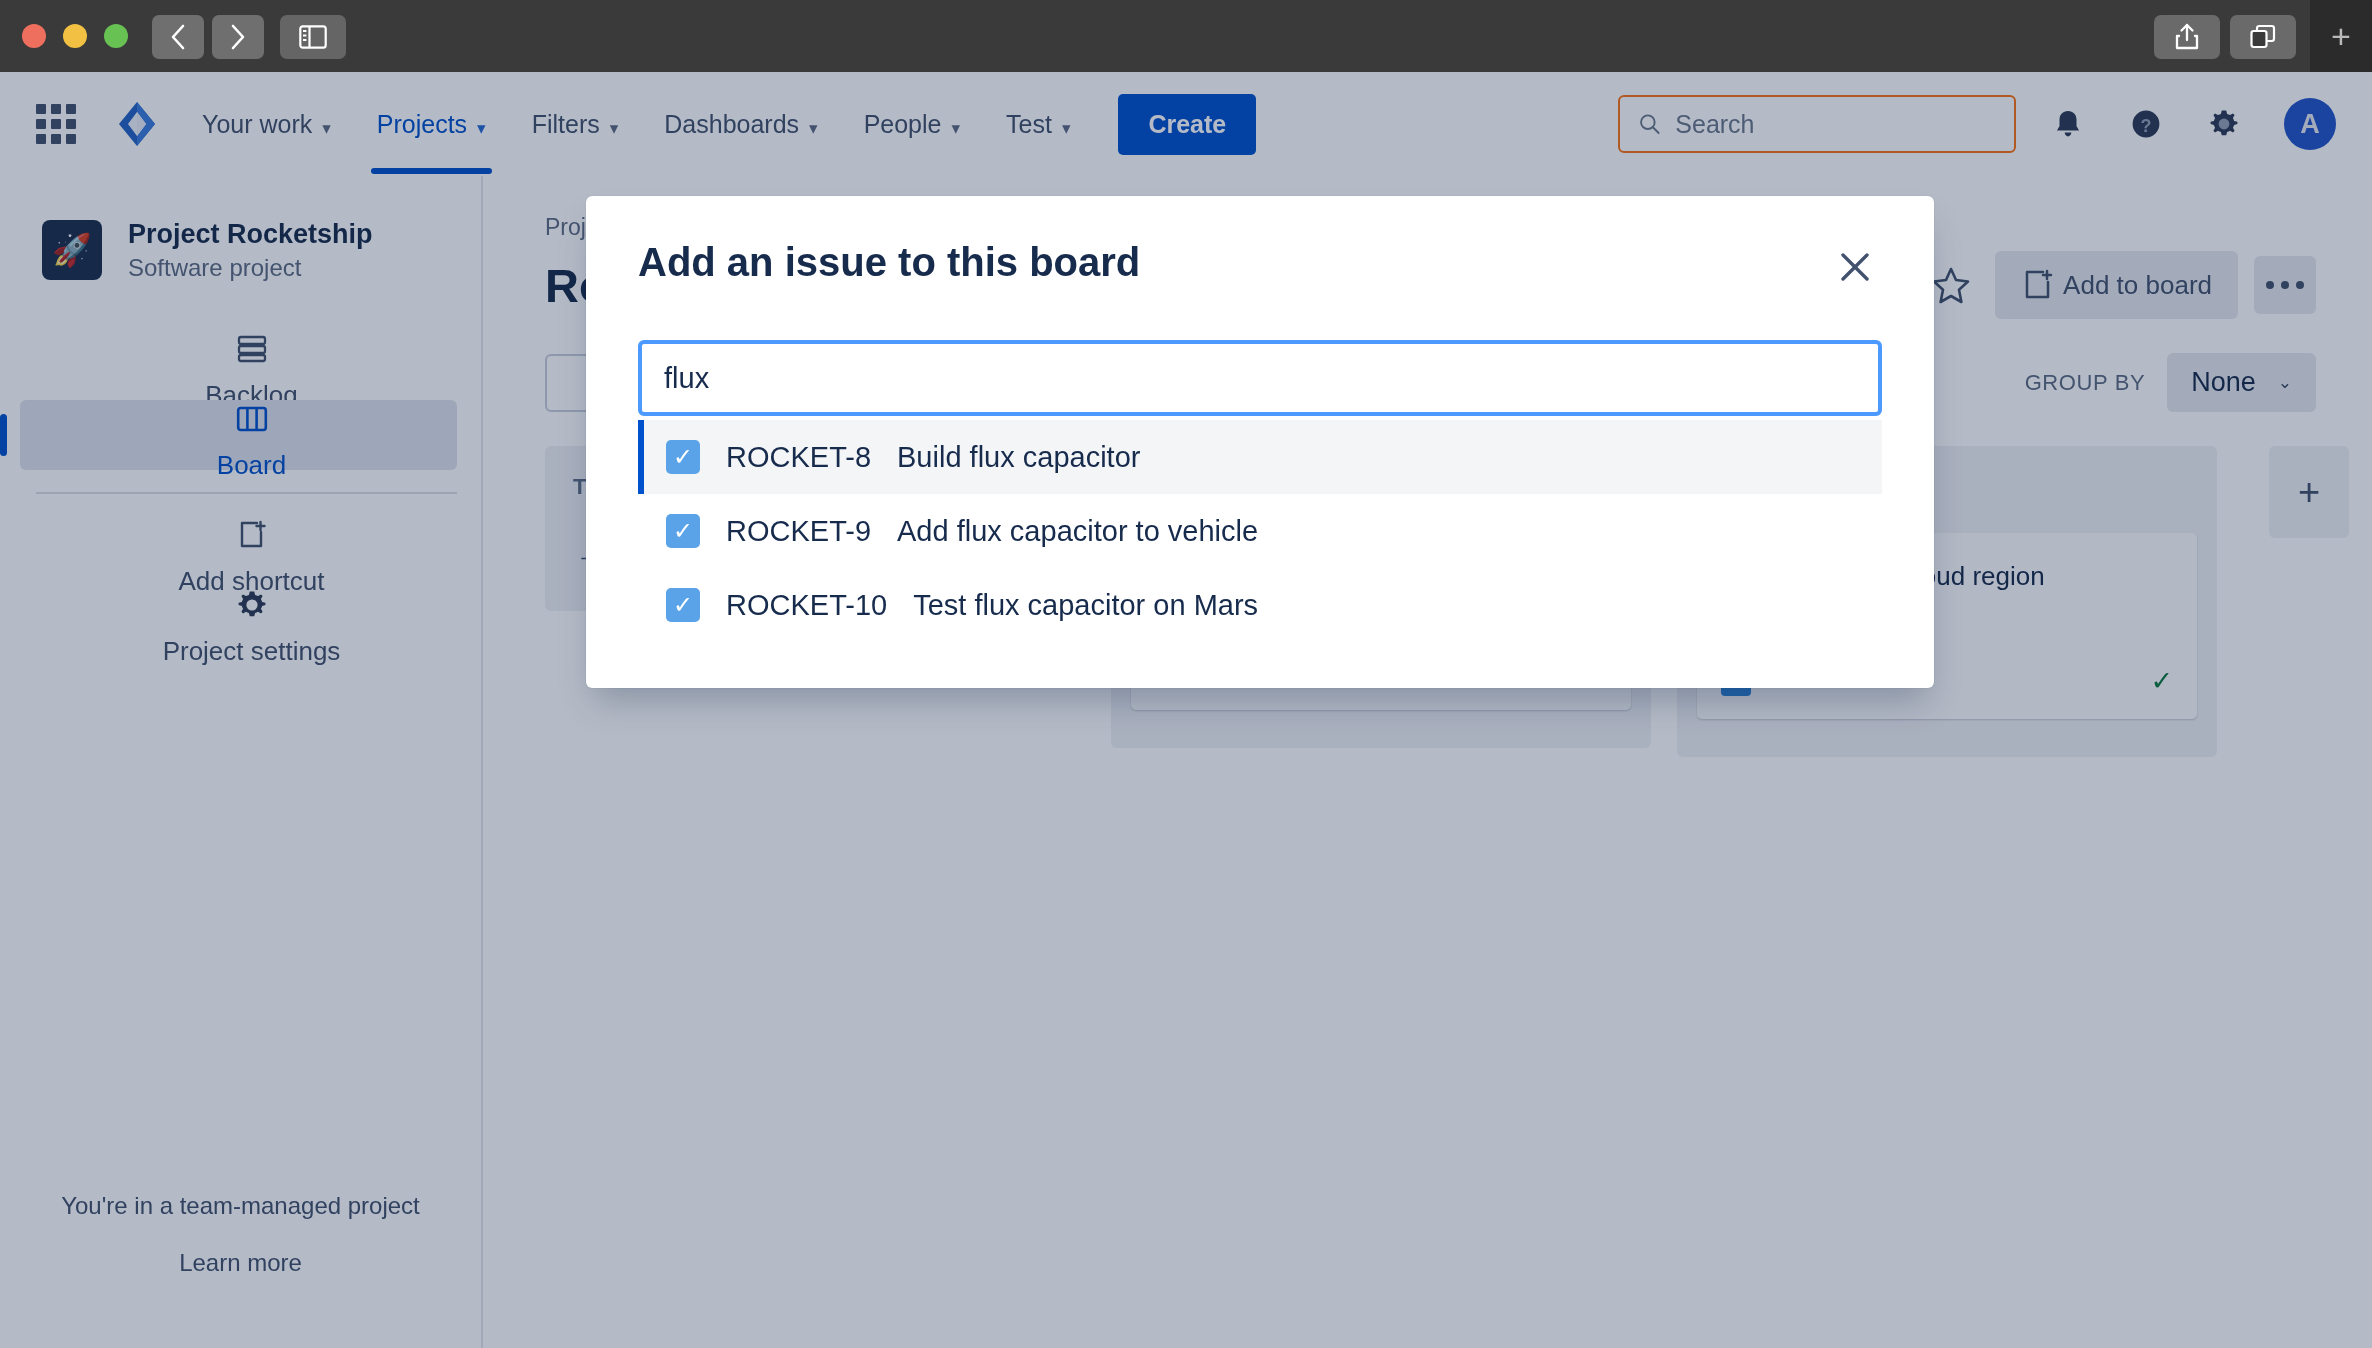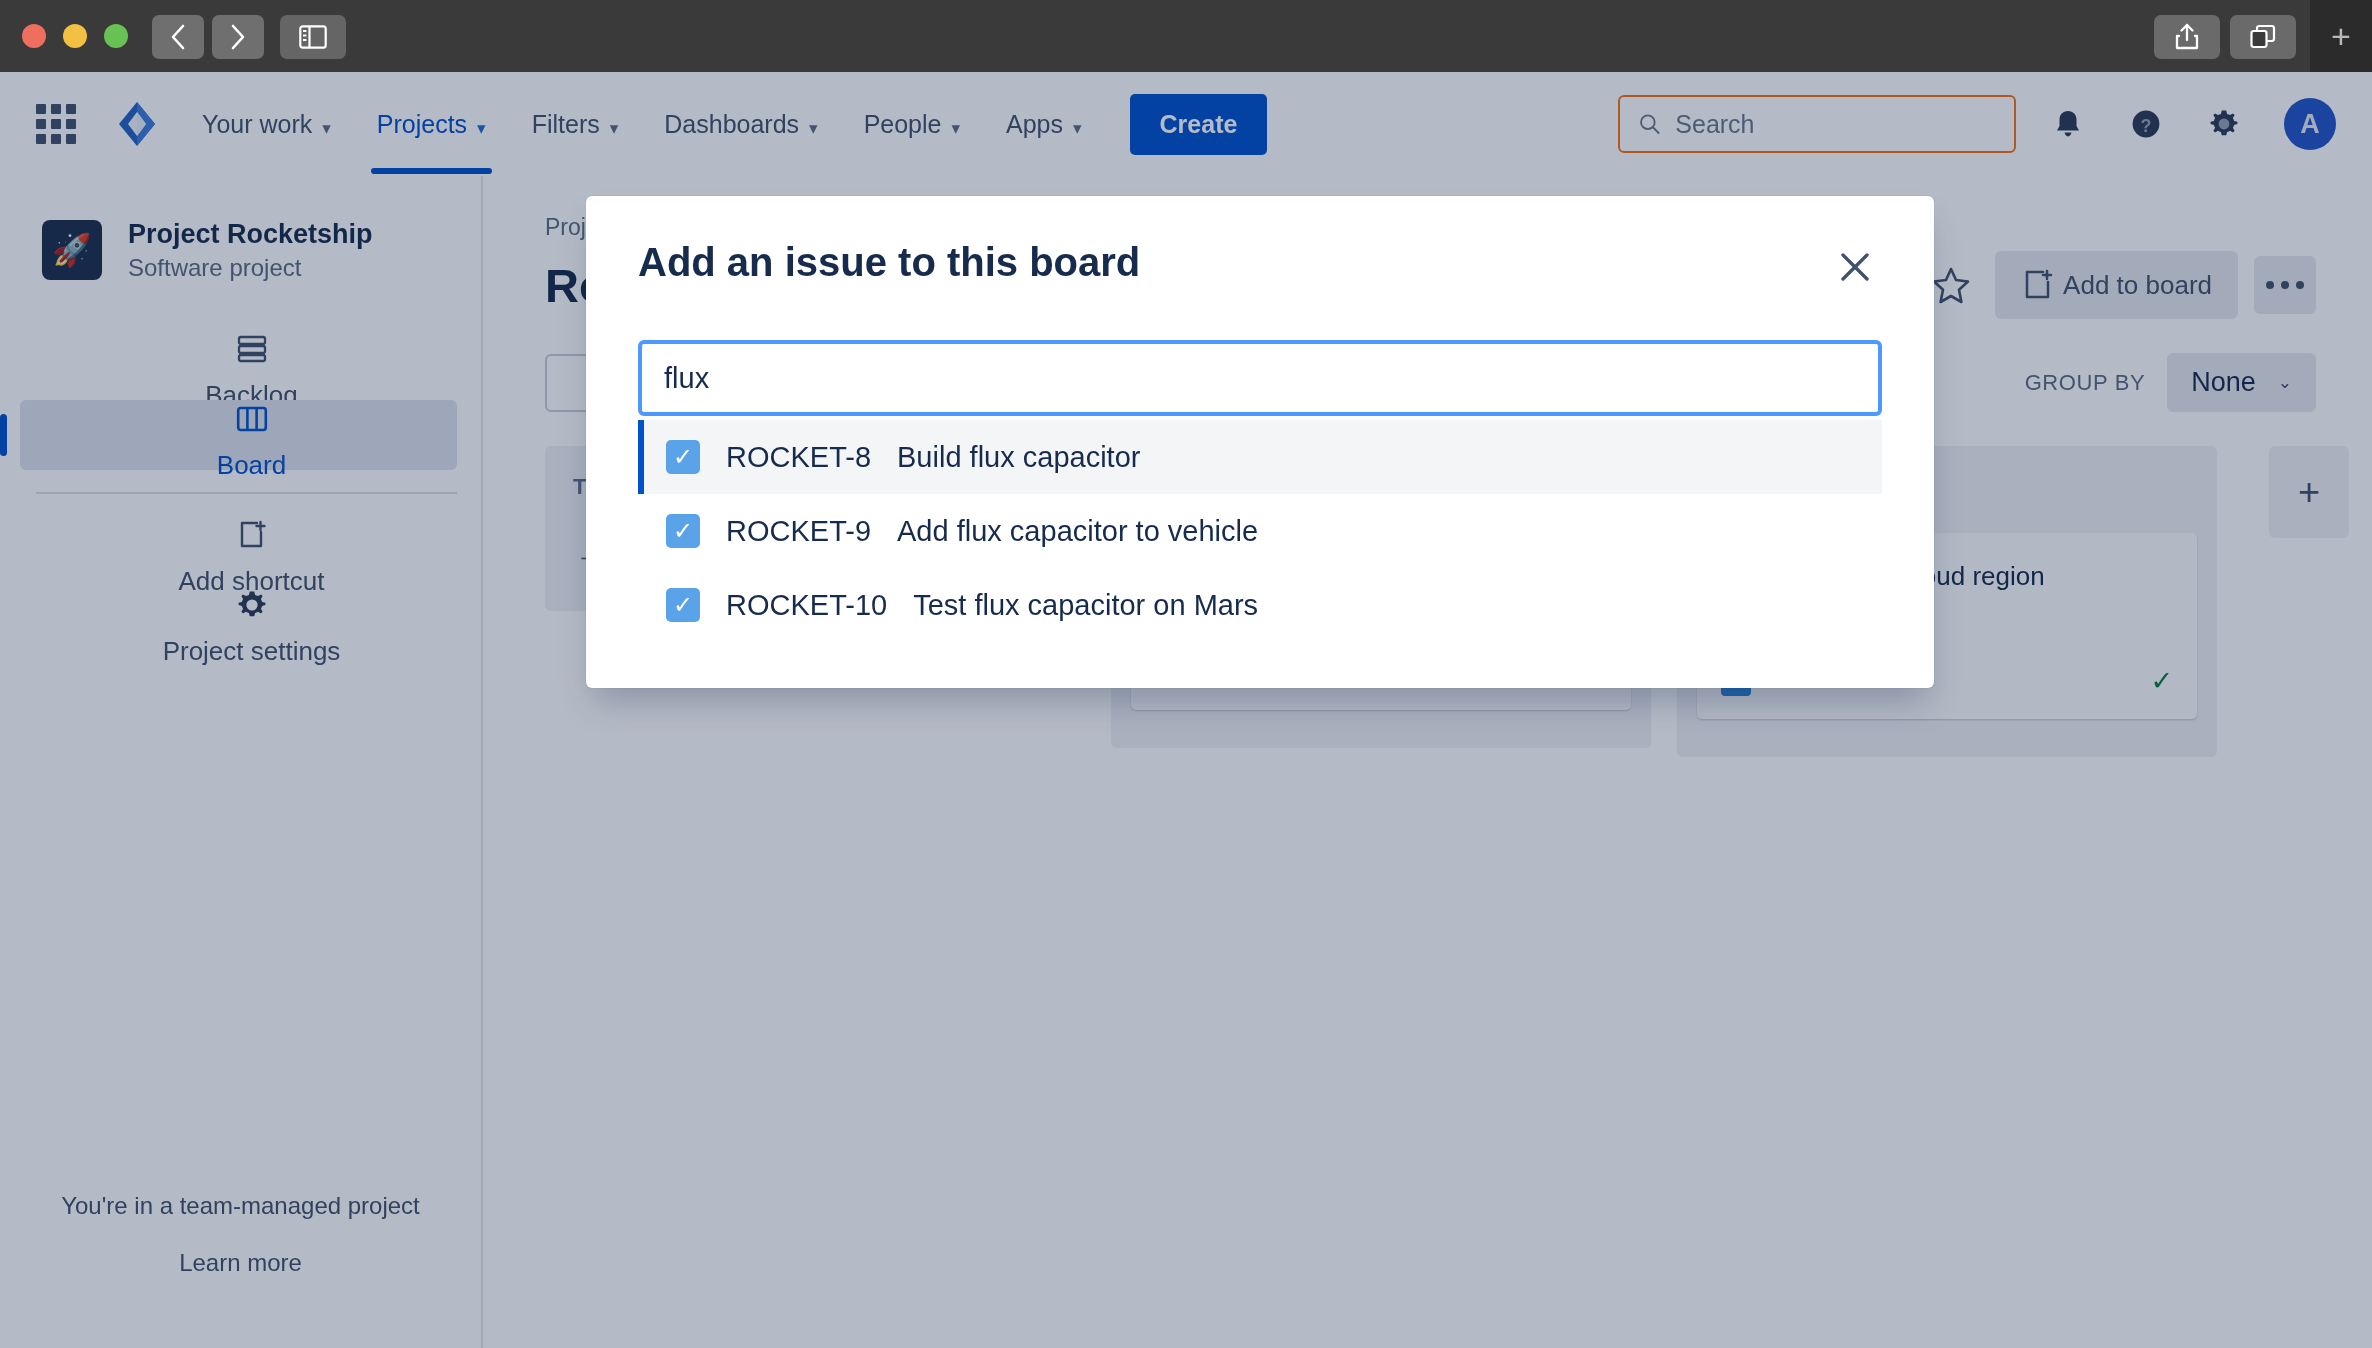--- a/index.html
+++ b/index.html
@@ -306,21 +306,21 @@
     </div>
     <div class="navitem">
       <span>Dashboards</span>
       <span class="caret">▾</span>
     </div>
     <div class="navitem">
       <span>People</span>
       <span class="caret">▾</span>
     </div>
     <div class="navitem">
-      <span>Apps</span>
+      <span>Test</span>
       <span class="caret">▾</span>
     </div>
 
     <button class="createbtn">Create</button>
 
     <div class="searchwrap">
       <div class="searchbox">
         <svg width="26" height="26" viewBox="0 0 26 26" fill="none">
           <circle cx="11" cy="11" r="7.6" stroke="#6b778c" stroke-width="2.1"></circle>
           <line x1="16.6" y1="16.6" x2="23" y2="23" stroke="#6b778c" stroke-width="2.1" stroke-linecap="round"></line>

